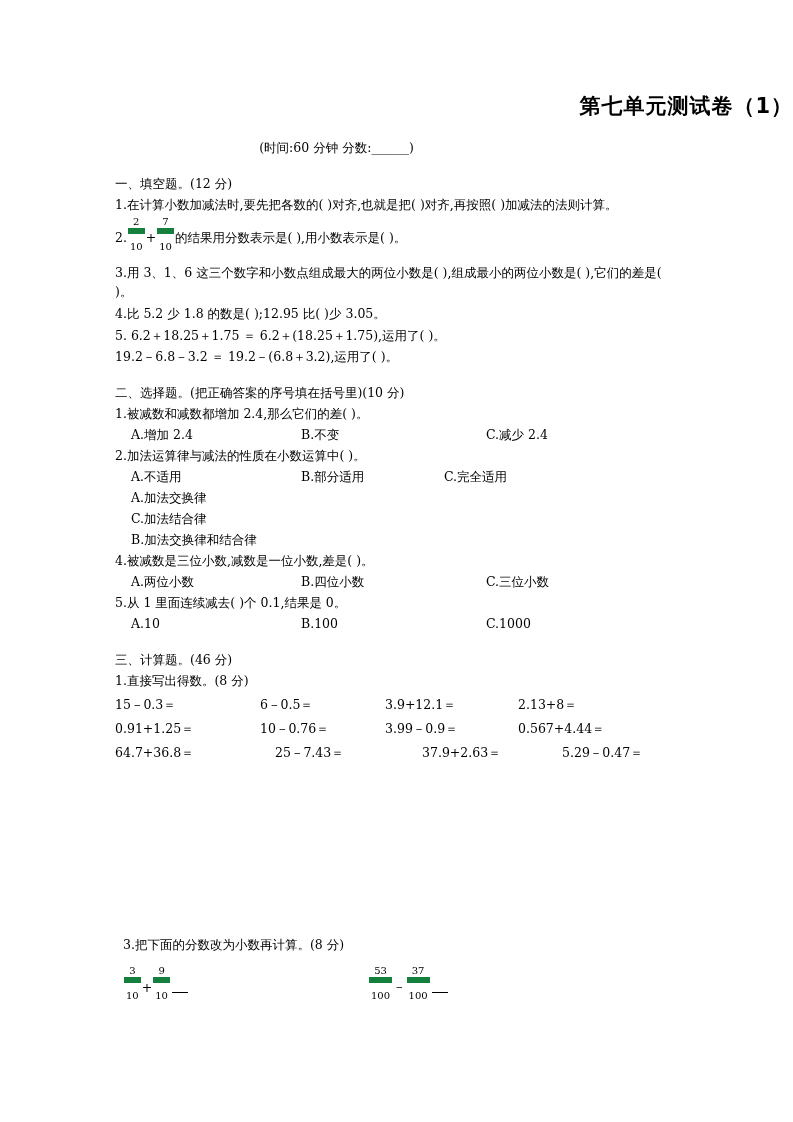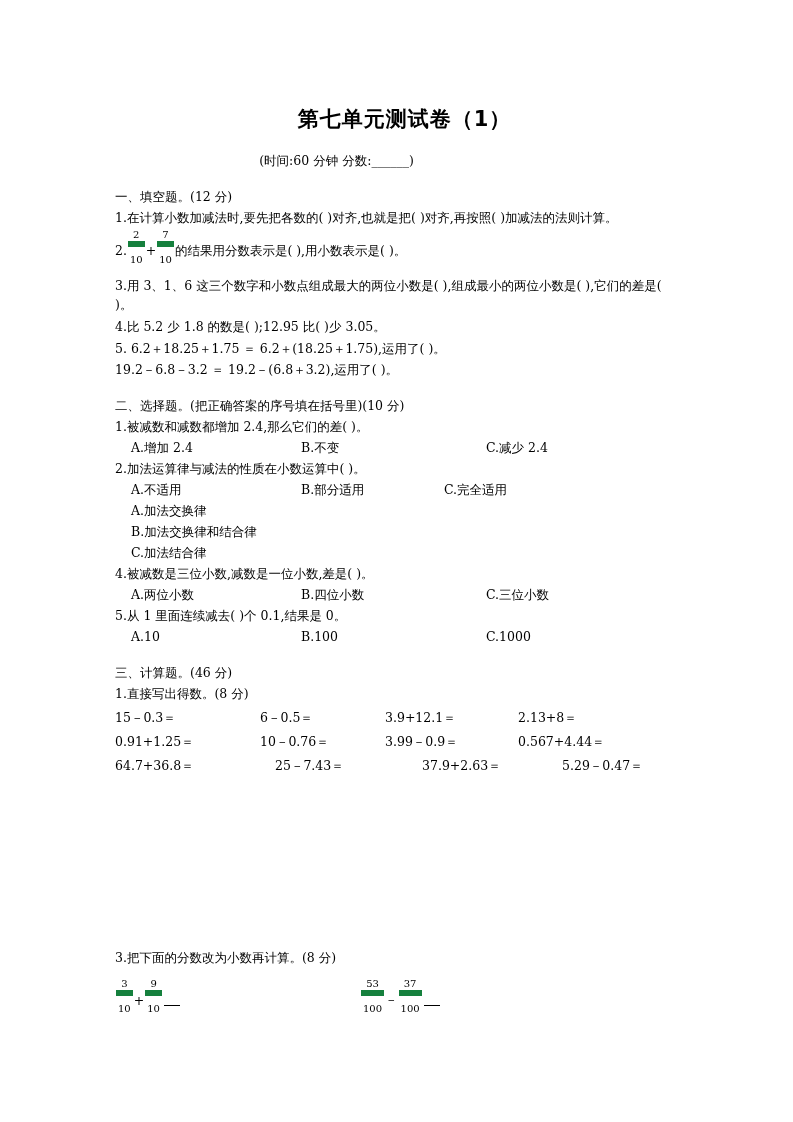--- a/index.html
+++ b/index.html
@@ -16,25 +16,25 @@
     overflow: hidden;
   }
   .page {
     position: relative;
     width: 793px;
     height: 1122px;
     padding: 0;
     box-sizing: border-box;
   }
   .title {
-    text-align: center;
+    text-align: right;
     font-size: 21px;
     font-weight: bold;
     letter-spacing: 1px;
-    margin: 13px;
+    margin: 0;
     padding-top: 92px;
     font-family: "DejaVu Sans", "Liberation Sans", sans-serif;
     padding-left: 16px;
   }
   .subtitle {
     text-align: center;
     font-size: 12.5px;
     margin: 20px 120px 0 0;
     font-family: "DejaVu Serif", "Liberation Serif", serif;
   }
@@ -82,21 +82,21 @@
     display: block;
     padding: 0 2px;
   }
   .frac .den {
     display: block;
     border-top: 6px solid #15803d;
     padding: 8px 2px;
   }
   .bottom-block {
     position: absolute;
-    left: 115px;
+    left: 123px;
     top: 935px;
     width: 570px;
     font-size: 12.5px;
   }
   .frac-line {
     margin-top: 12px;
     display: flex;
     align-items: center;
     gap: 0;
   }
@@ -141,22 +141,22 @@
     <div class="line opts">
       <span class="o" style="width:170px">A.增加 2.4</span><span class="o" style="width:185px">B.不变</span><span class="o">C.减少 2.4</span>
     </div>
 
     <div class="line">2.加法运算律与减法的性质在小数运算中(        )。</div>
     <div class="line opts">
       <span class="o" style="width:170px">A.不适用</span><span class="o" style="width:143px">B.部分适用</span><span class="o">C.完全适用</span>
     </div>
 
     <div class="line opts">A.加法交换律</div>
+    <div class="line opts">C.加法结合律</div>
     <div class="line opts">B.加法交换律和结合律</div>
-    <div class="line opts">C.加法结合律</div>
 
     <div class="line">4.被减数是三位小数,减数是一位小数,差是(        )。</div>
     <div class="line opts">
       <span class="o" style="width:170px">A.两位小数</span><span class="o" style="width:185px">B.四位小数</span><span class="o">C.三位小数</span>
     </div>
 
     <div class="line">5.从 1 里面连续减去(        )个 0.1,结果是 0。</div>
     <div class="line opts">
       <span class="o" style="width:170px">A.10</span><span class="o" style="width:185px">B.100</span><span class="o">C.1000</span>
     </div>

